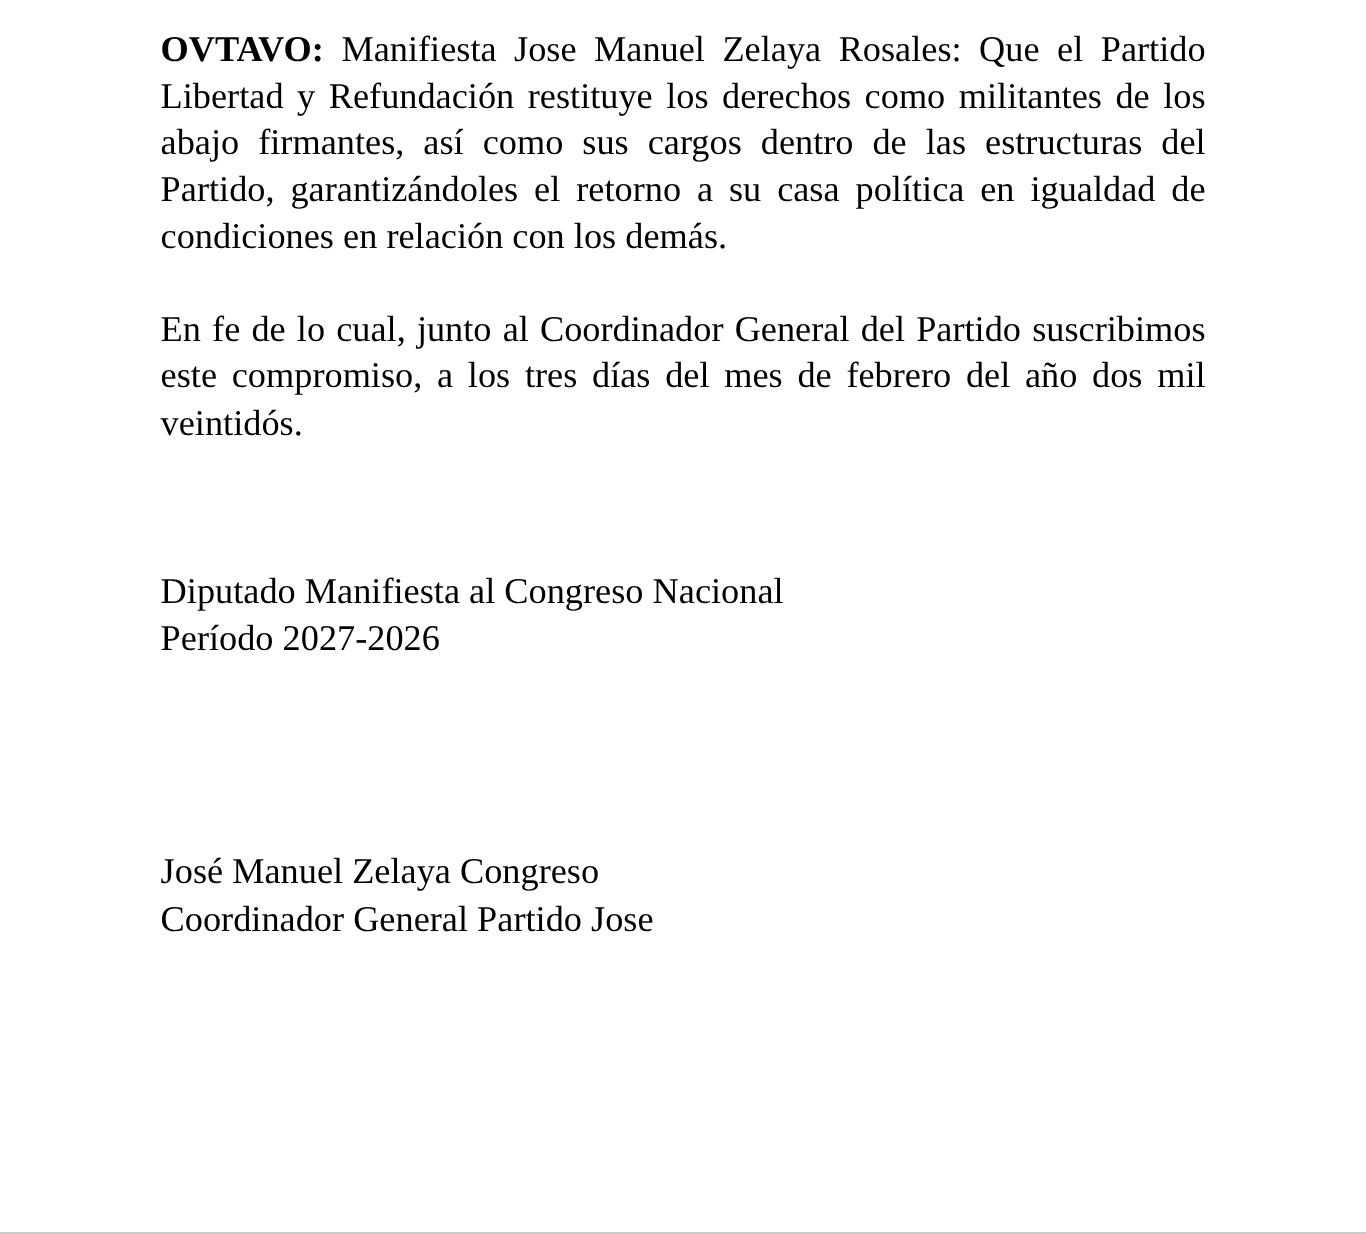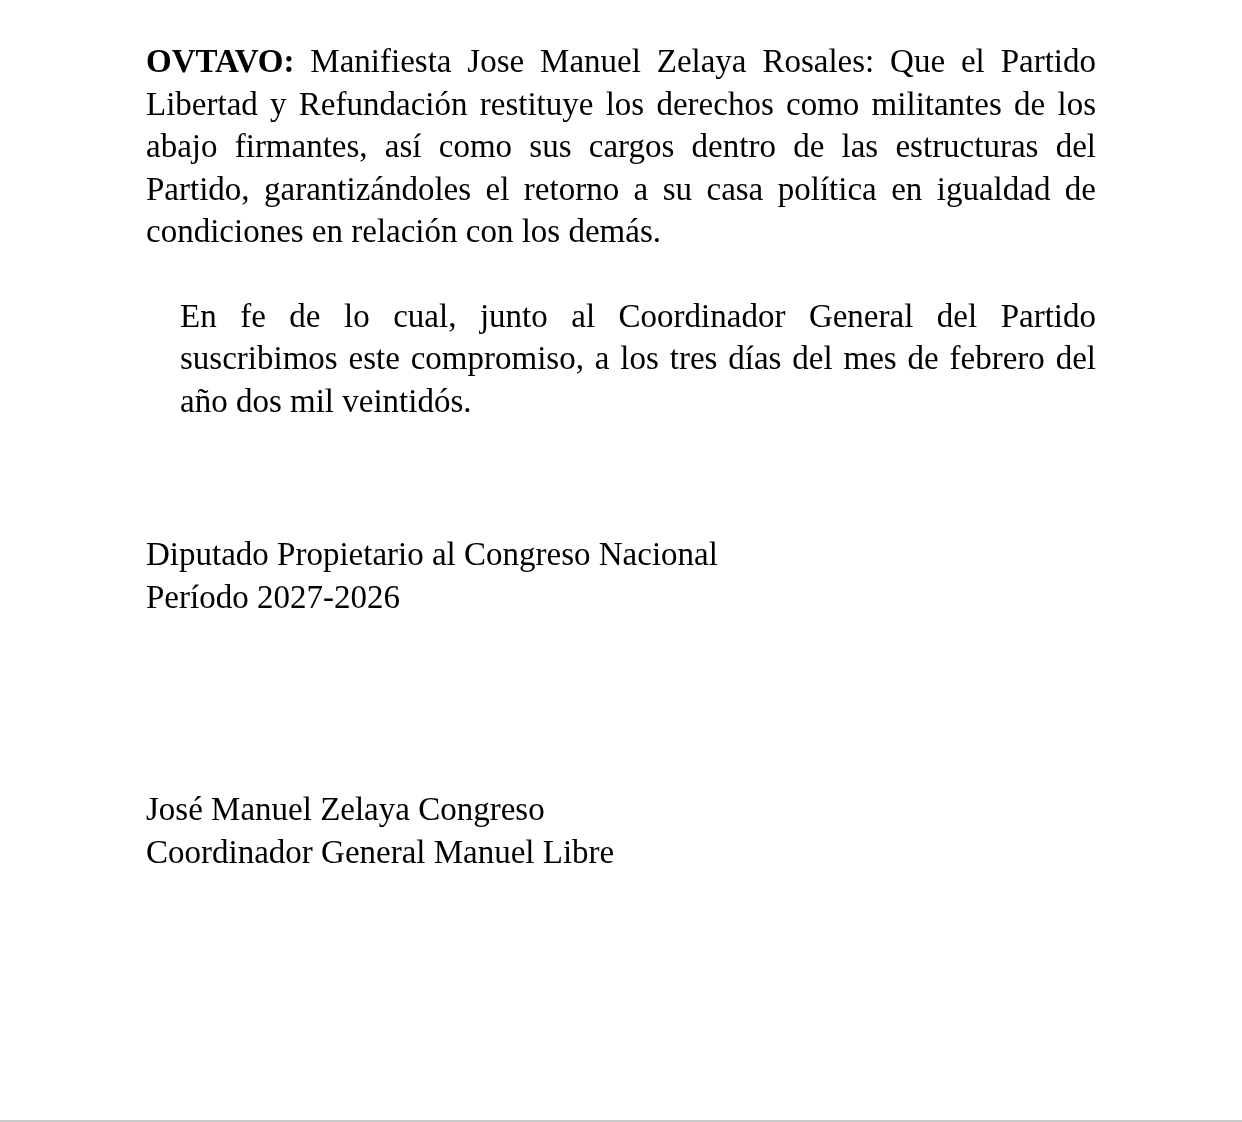--- a/index.html
+++ b/index.html
@@ -19,21 +19,21 @@
     height: 1122px;
     box-sizing: border-box;
     background: #ffffff;
     overflow: hidden;
     border-bottom: 2px solid #c9c9c9;
   }
 
   .content {
     position: absolute;
     left: 146px;
-    top: 16px;
+    top: 0px;
     width: 950px;
   }
 
   .para {
     font-size: 33px;
     line-height: 42.5px;
     text-align: justify;
     text-justify: inter-word;
     margin: 0;
     -webkit-hyphens: none;
@@ -45,21 +45,20 @@
   }
 
   
   .para-octavo {
     margin-top: 24px;
   }
 
   
   .para-fe {
     margin-top: 42px;
-    margin-left: 34px;
   }
 
   .sig-block {
     font-size: 33px;
     line-height: 42.5px;
     text-align: left;
     margin: 0;
     white-space: nowrap;
   }
 
@@ -82,24 +81,24 @@
 
 <div class="page">
 
   <div class="content">
 
     <p class="para para-octavo"><span class="lead">OVTAVO:</span><span> Manifiesta Jose Manuel Zelaya Rosales: Que el Partido Libertad y Refundación restituye los derechos como militantes de los abajo firmantes, así como sus cargos dentro de las estructuras del Partido, garantizándoles el retorno a su casa política en igualdad de condiciones en relación con los demás.</span></p>
 
     <p class="para para-fe">En fe de lo cual, junto al Coordinador General del Partido suscribimos este compromiso, a los tres días del mes de febrero del año dos mil veintidós.</p>
 
     <div class="sig-block sig-jorge">
-      <span class="sig-line">Diputado Propietario al Congreso Nacional</span>
+      <span class="sig-line">Diputado Manifiesta al Congreso Nacional</span>
       <span class="sig-line">Período 2027-2026</span>
     </div>
 
     <div class="sig-block sig-zelaya">
       <span class="sig-line">José Manuel Zelaya Congreso</span>
-      <span class="sig-line">Coordinador General Manuel Libre</span>
+      <span class="sig-line">Coordinador General Partido Jose</span>
     </div>
 
   </div>
 
 </div>
 
 </body></html>

